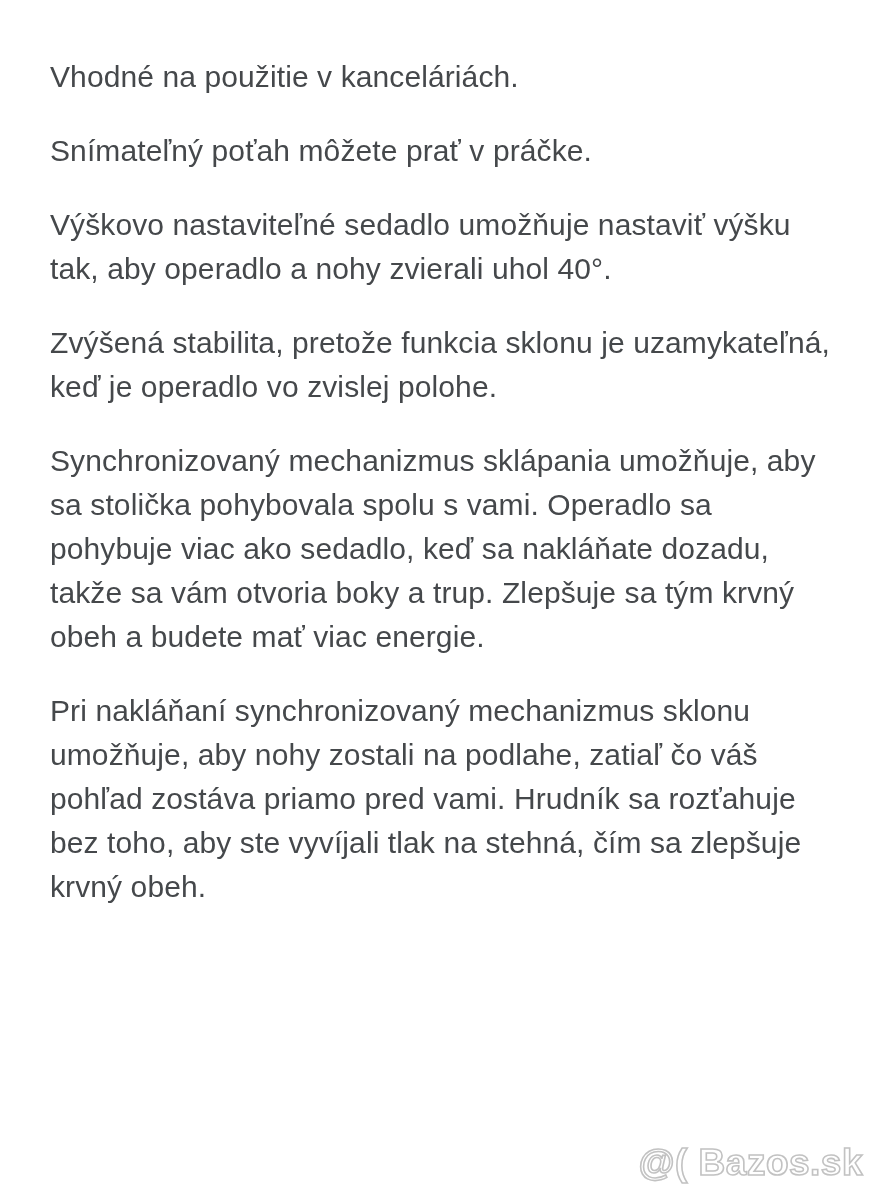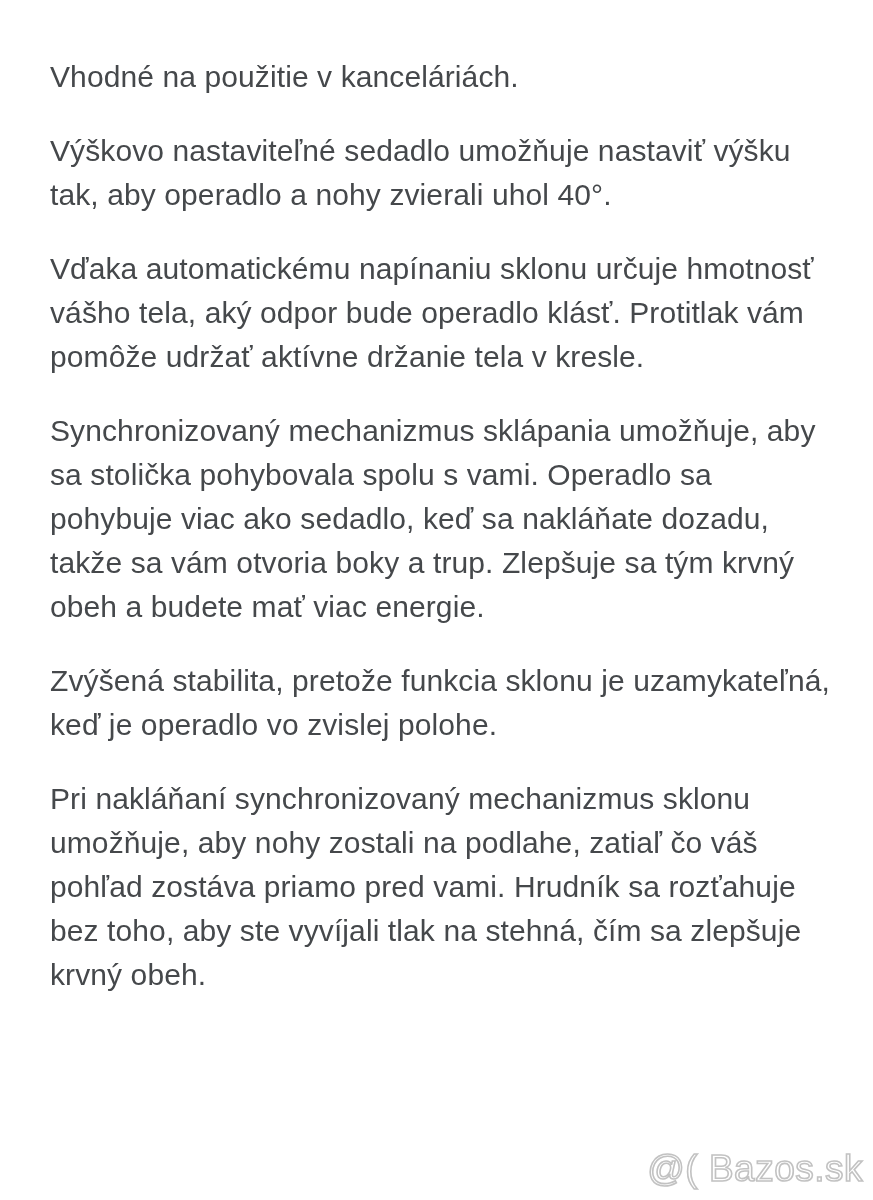--- a/index.html
+++ b/index.html
@@ -31,48 +31,46 @@
     font-size: 30px;
     line-height: 44px;
     letter-spacing: 0.1px;
     color: var(--text-color);
     white-space: pre;        
     margin: 0 0 30px 0;
   }
   .watermark {
     position: absolute;
     right: 10px;
-    bottom: 10px;
+    bottom: 16px;
     font-size: 37px;
-    font-weight: normal;
+    font-weight: bold;
     letter-spacing: 0.5px;
     color: rgba(255, 255, 255, 0.82);
     -webkit-text-stroke: 1.6px var(--watermark-color);
     text-stroke: 1.6px var(--watermark-color);
     white-space: nowrap;
   }
 </style>
 </head>
 <body>
 
 <div class="page">
   <div class="content">
     <p class="para">Vhodné na použitie v kanceláriách.</p>
+    <p class="para">Snímateľný poťah môžete prať v práčke.</p>
     <p class="para">Výškovo nastaviteľné sedadlo umožňuje nastaviť výšku
 tak, aby operadlo a nohy zvierali uhol 40°.</p>
-    <p class="para">Vďaka automatickému napínaniu sklonu určuje hmotnosť
-vášho tela, aký odpor bude operadlo klásť. Protitlak vám
-pomôže udržať aktívne držanie tela v kresle.</p>
+    <p class="para">Zvýšená stabilita, pretože funkcia sklonu je uzamykateľná,
+keď je operadlo vo zvislej polohe.</p>
     <p class="para">Synchronizovaný mechanizmus sklápania umožňuje, aby
 sa stolička pohybovala spolu s vami. Operadlo sa
 pohybuje viac ako sedadlo, keď sa nakláňate dozadu,
 takže sa vám otvoria boky a trup. Zlepšuje sa tým krvný
 obeh a budete mať viac energie.</p>
-    <p class="para">Zvýšená stabilita, pretože funkcia sklonu je uzamykateľná,
-keď je operadlo vo zvislej polohe.</p>
     <p class="para">Pri nakláňaní synchronizovaný mechanizmus sklonu
 umožňuje, aby nohy zostali na podlahe, zatiaľ čo váš
 pohľad zostáva priamo pred vami. Hrudník sa rozťahuje
 bez toho, aby ste vyvíjali tlak na stehná, čím sa zlepšuje
 krvný obeh.</p>
   </div>
   <div class="watermark">@( Bazos.sk</div>
 </div>
 
 </body></html>

